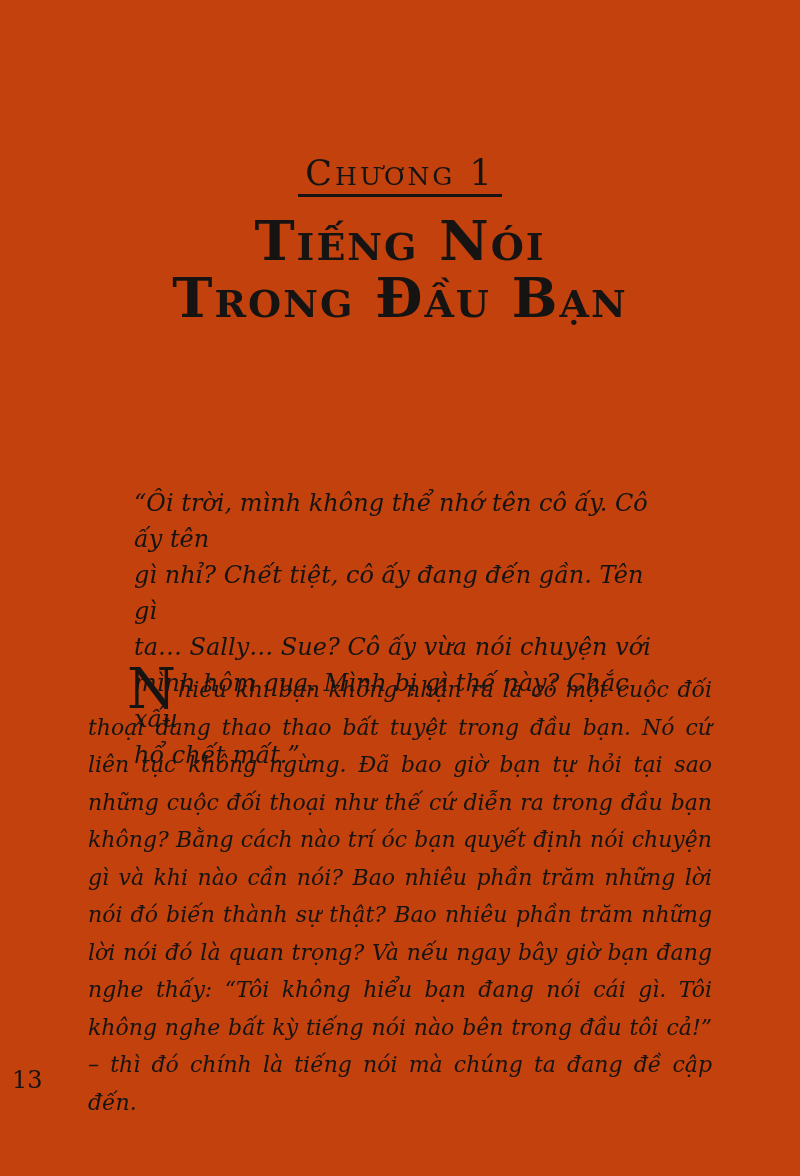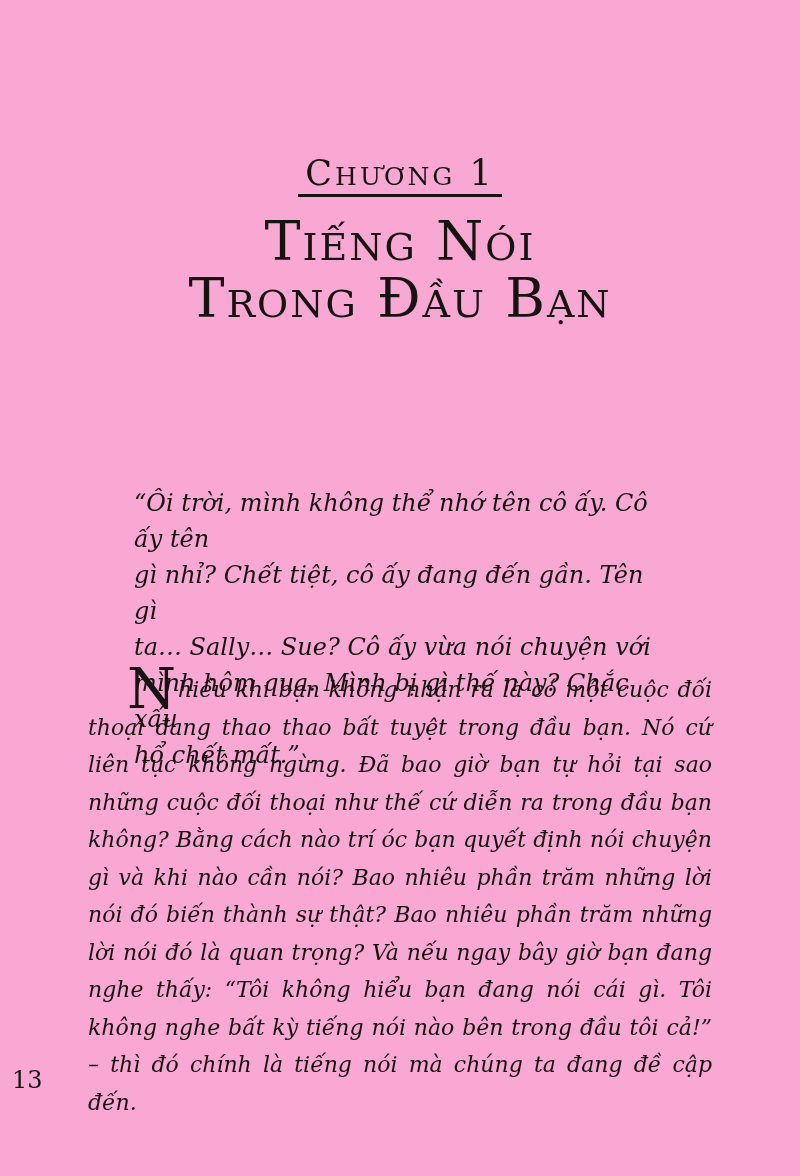--- a/index.html
+++ b/index.html
@@ -5,21 +5,21 @@
   html, body { margin: 0; padding: 0; }
   body {
     width: 800px; height: 1176px;
     background: #ffffff;
     font-family: "DejaVu Serif", "Liberation Serif", serif;
     color: #161413;
   }
   .page {
     position: relative;
     width: 800px; height: 1176px;
-    background: #f9a8d4;
+    background: #c2410c;
     overflow: hidden;
   }
 
   
   .chapter-label {
     position: absolute;
     top: 154px; left: 0; right: 0;
     text-align: center;
   }
   .chapter-label span {
@@ -88,21 +88,21 @@
 </style>
 </head>
 <body>
 
 <div class="page">
 
   <div class="chapter-label">
     <span>Chương 1</span>
   </div>
 
-  <h1 class="chapter-title" style="margin:0; font-weight:normal;">Tiếng Nói
+  <h1 class="chapter-title" style="margin:0; font-weight:bold;">Tiếng Nói
 Trong Đầu Bạn</h1>
 
   <div class="quote">“Ôi trời, mình không thể nhớ tên cô ấy. Cô ấy tên
 gì nhỉ? Chết tiệt, cô ấy đang đến gần. Tên gì
 ta… Sally… Sue? Cô ấy vừa nói chuyện với
 mình hôm qua. Mình bị gì thế này? Chắc xấu
 hổ chết mất.”</div>
 
   <span class="dropcap">N</span>
 

